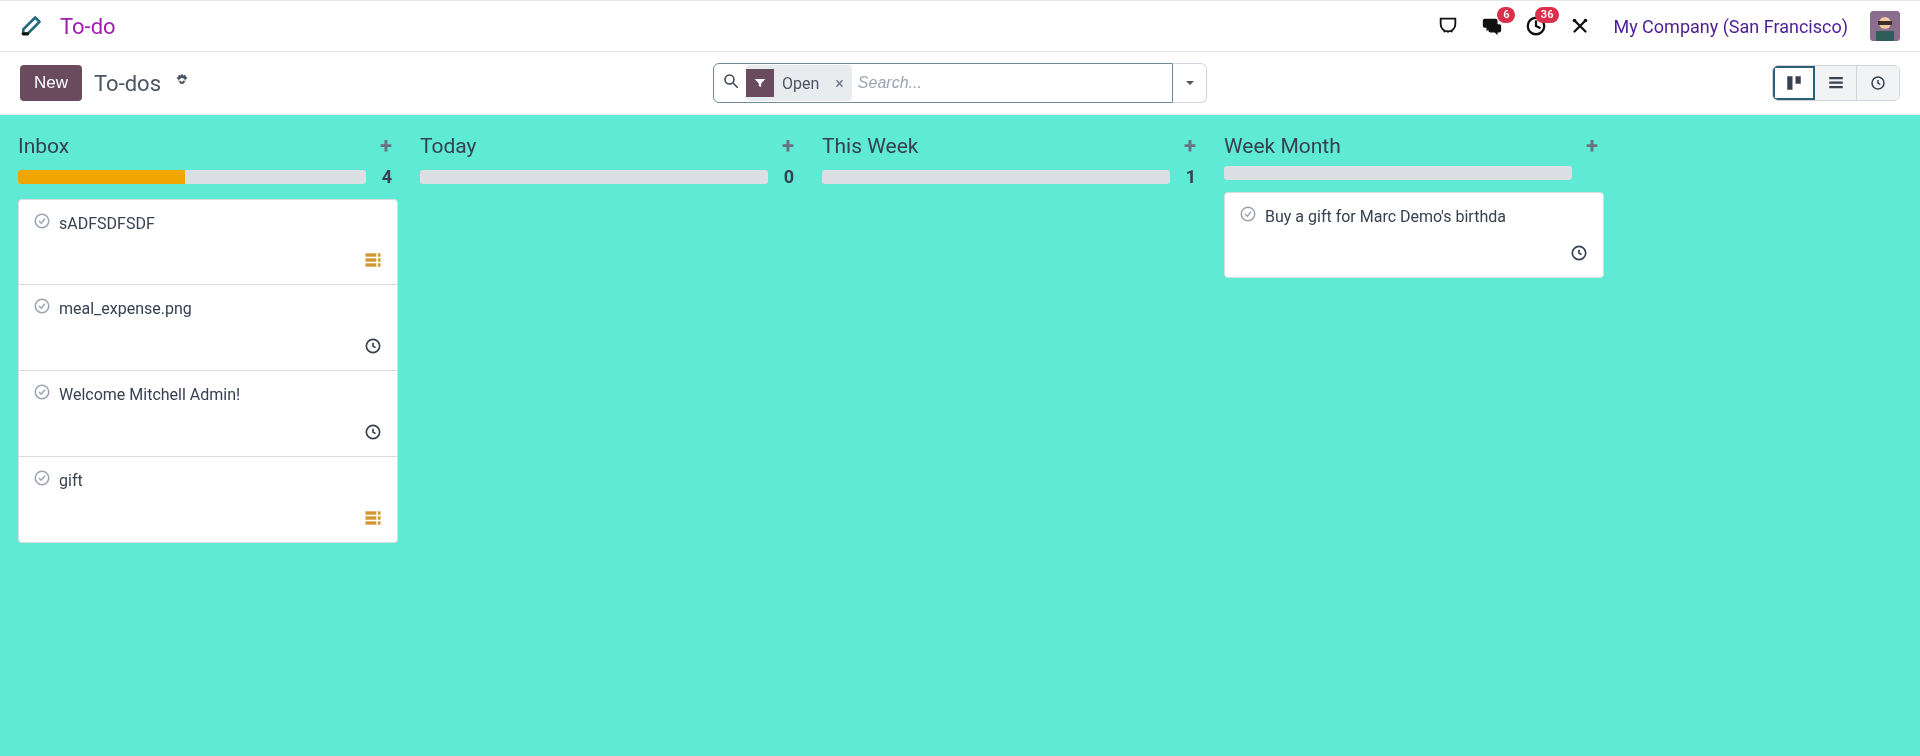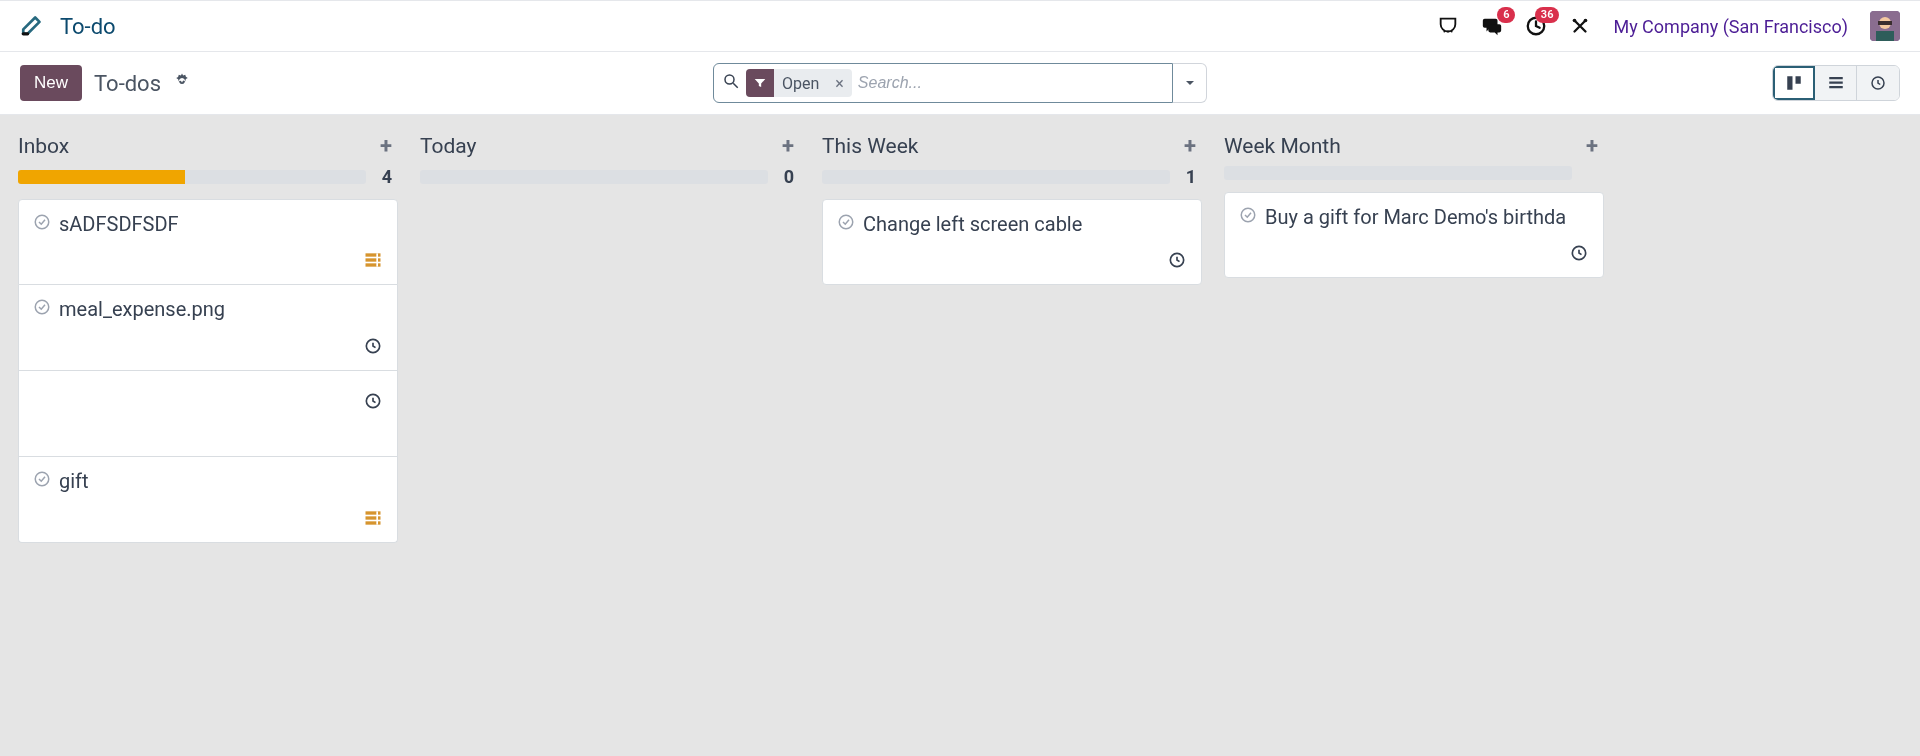--- a/index.html
+++ b/index.html
@@ -23,21 +23,21 @@
     border-top: 1px solid #e5e7eb;
   }
   .header-left {
     display: flex;
     align-items: center;
     gap: 14px;
   }
   .app-icon svg { width: 26px; height: 26px; }
   .app-title {
     font-size: 22px;
-    color: #0c4a6e;
+    color: #a21caf;
   }
   .header-spacer { flex: 1; }
   .header-right {
     display: flex;
     align-items: center;
     gap: 22px;
   }
   .icon-btn { position: relative; cursor: pointer; display:flex; align-items:center; }
   .icon-btn svg { width: 22px; height: 22px; fill: #1f2937; }
   .badge {
@@ -116,21 +116,21 @@
     gap: 6px;
     background: #fff;
   }
   .search-box .mag svg { width:18px; height:18px; stroke:#374151; fill:none; stroke-width:2; }
   .filter-chip {
     display: flex;
     align-items: center;
     background: #e9ecef;
     border-radius: 4px;
     overflow: hidden;
-    height: 28px;
+    height: 36px;
   }
   .filter-chip .chip-icon {
     background: #6a4a5d;
     width: 28px;
     height: 28px;
     display:flex;
     align-items:center;
     justify-content:center;
   }
   .filter-chip .chip-icon svg { width:14px; height:14px; fill:#fff; }
@@ -191,21 +191,21 @@
   .view-btn.active {
     background:#fff;
     outline: 2px solid #2b5f75;
     outline-offset: -2px;
     z-index:1;
   }
   .view-btn svg { width:18px; height:18px; fill:#374151; }
 
   
   .board {
-    background: #e5e5e5;
+    background: #5eead4;
     height: calc(756px - 52px - 62px);
     border-top: 1px solid #e5e7eb;
     padding: 18px 0 0 18px;
     display: flex;
     gap: 22px;
     overflow-x: hidden;
   }
   .col {
     width: 380px;
     flex-shrink: 0;
@@ -263,21 +263,21 @@
     min-height: 86px;
     display:flex;
     flex-direction:column;
     justify-content:space-between;
   }
   .cards .card:first-child { border-top:1px solid #d9dde1; border-radius: 4px 4px 0 0;}
   .cards .card:last-child { border-radius: 0 0 4px 4px; }
   .cards .card:only-child { border-radius: 4px; }
   .card-top { display:flex; align-items:center; gap:8px; }
   .card-check svg { width:18px; height:18px; fill:none; stroke:#9ca3af; stroke-width:2; }
-  .card-title { font-size:20px; color:#374151; }
+  .card-title { font-size:16px; color:#374151; }
   .card-footer { display:flex; justify-content:flex-end; align-items:center; gap:8px; padding-top:8px; }
   .card-footer svg { width:20px; height:20px; }
   .clock-ic svg { stroke:#374151; fill:none; stroke-width:2; }
   .stack-ic svg { fill:#d6942e; }
 </style>
 </head>
 <body>
 
 <div class="header">
   <div class="header-left">
@@ -433,20 +433,27 @@
             <span class="card-title">meal_expense.png</span>
           </div>
           <div class="card-footer">
             <span class="clock-ic"><svg viewBox="0 0 24 24">
                 <circle cx="12" cy="12" r="8"></circle>
                 <path d="M12 8 v4 l3 2"></path>
               </svg></span>
           </div>
         </div>
         <div class="card">
+          <div class="card-top">
+            <span class="card-check"><svg viewBox="0 0 24 24">
+                <circle cx="12" cy="12" r="9"></circle>
+                <path d="M8 12 l3 3 5-6"></path>
+              </svg></span>
+            <span class="card-title">Welcome Mitchell Admin!</span>
+          </div>
           <div class="card-footer">
             <span class="clock-ic"><svg viewBox="0 0 24 24">
                 <circle cx="12" cy="12" r="8"></circle>
                 <path d="M12 8 v4 l3 2"></path>
               </svg></span>
           </div>
         </div>
         <div class="card">
           <div class="card-top">
             <span class="card-check"><svg viewBox="0 0 24 24">
@@ -483,60 +490,43 @@
       <div class="col-header">
         <span class="col-title">This Week</span>
         <span class="col-add">+</span>
       </div>
       <div class="col-progress-row">
         <div class="progress-track">
           <div class="progress-fill" style="width: 0%;"></div>
         </div>
         <span class="col-count">1</span>
       </div>
+    </div>
+    <div class="col">
+      <div class="col-header">
+        <span class="col-title">Week Month</span>
+        <span class="col-add">+</span>
+      </div>
+      <div class="col-progress-row">
+        <div class="progress-track">
+          <div class="progress-fill" style="width: 0%;"></div>
+        </div>
+        <span class="col-count" style="visibility: hidden;"></span>
+      </div>
       <div class="cards">
         <div class="card">
           <div class="card-top">
             <span class="card-check"><svg viewBox="0 0 24 24">
                 <circle cx="12" cy="12" r="9"></circle>
                 <path d="M8 12 l3 3 5-6"></path>
               </svg></span>
-            <span class="card-title">Change left screen cable</span>
+            <span class="card-title">Buy a gift for Marc Demo's birthda</span>
           </div>
           <div class="card-footer">
             <span class="clock-ic"><svg viewBox="0 0 24 24">
                 <circle cx="12" cy="12" r="8"></circle>
                 <path d="M12 8 v4 l3 2"></path>
               </svg></span>
           </div>
         </div>
       </div>
     </div>
-    <div class="col">
-      <div class="col-header">
-        <span class="col-title">Week Month</span>
-        <span class="col-add">+</span>
-      </div>
-      <div class="col-progress-row">
-        <div class="progress-track">
-          <div class="progress-fill" style="width: 0%;"></div>
-        </div>
-        <span class="col-count" style="visibility: hidden;"></span>
-      </div>
-      <div class="cards">
-        <div class="card">
-          <div class="card-top">
-            <span class="card-check"><svg viewBox="0 0 24 24">
-                <circle cx="12" cy="12" r="9"></circle>
-                <path d="M8 12 l3 3 5-6"></path>
-              </svg></span>
-            <span class="card-title">Buy a gift for Marc Demo's birthda</span>
-          </div>
-          <div class="card-footer">
-            <span class="clock-ic"><svg viewBox="0 0 24 24">
-                <circle cx="12" cy="12" r="8"></circle>
-                <path d="M12 8 v4 l3 2"></path>
-              </svg></span>
-          </div>
-        </div>
-      </div>
-    </div>
   </div>
 
 </body></html>

